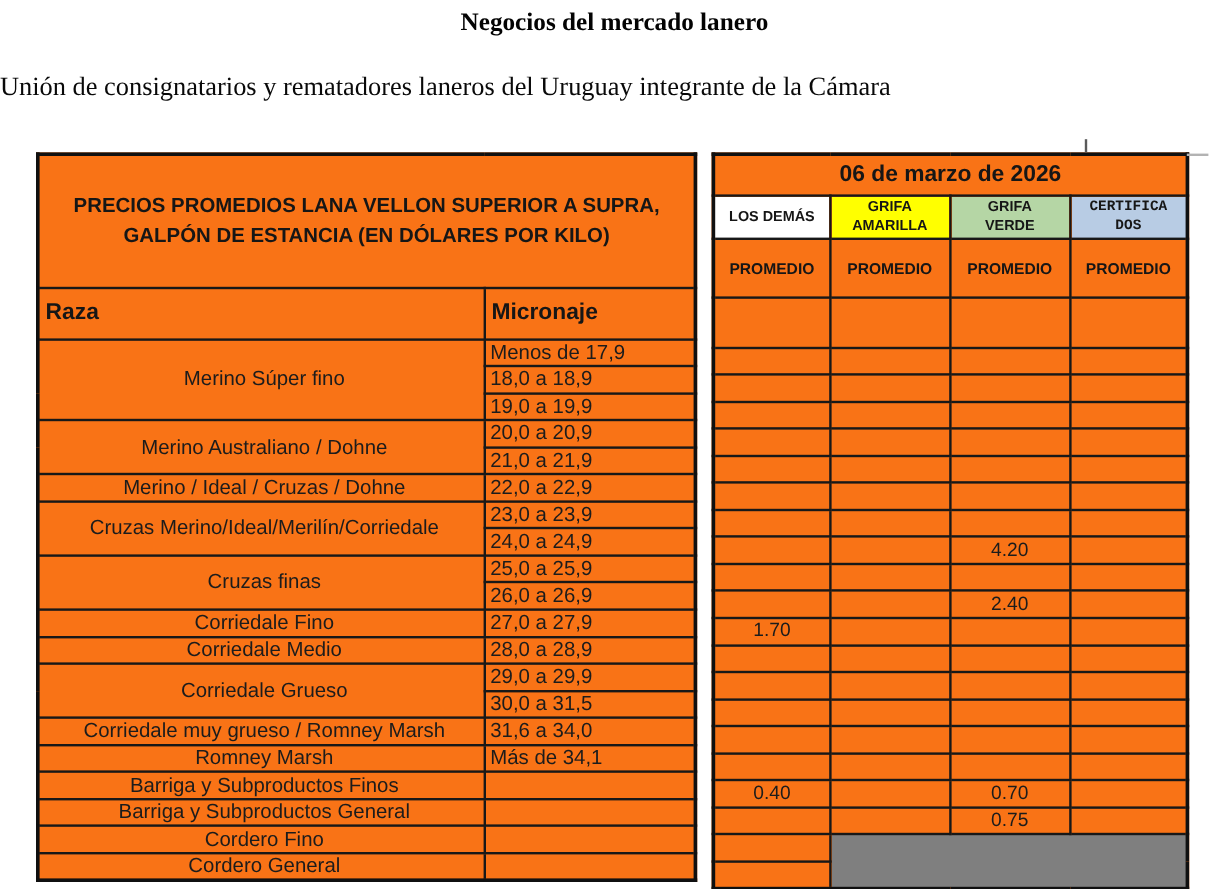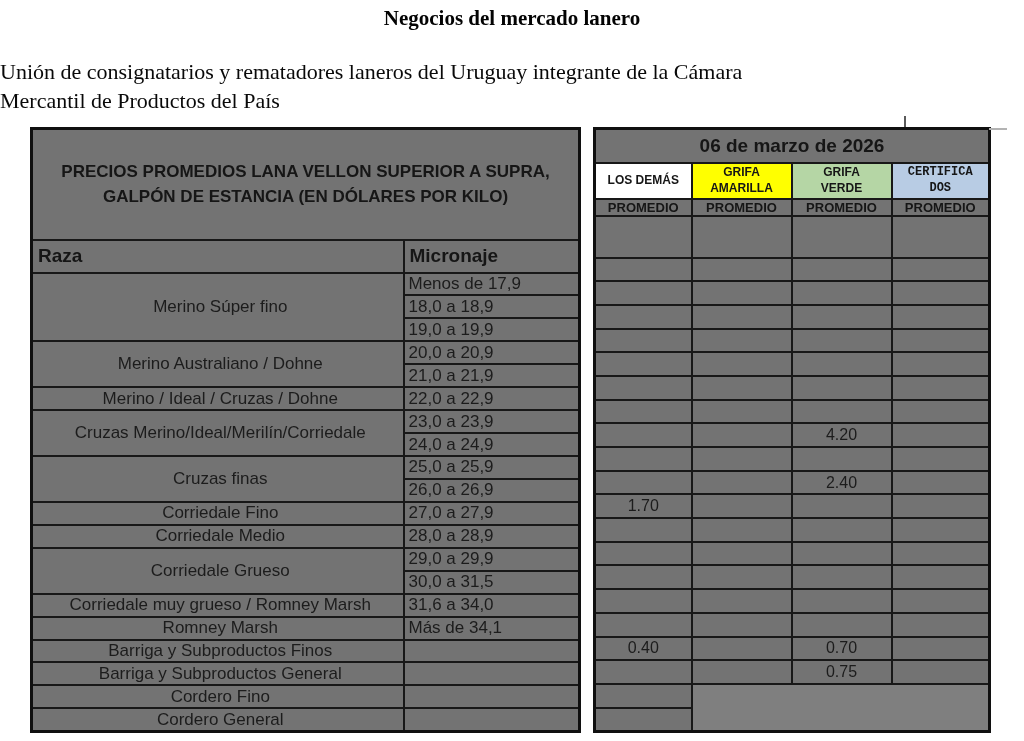--- a/index.html
+++ b/index.html
@@ -8,31 +8,31 @@
     font-family:"Liberation Sans", sans-serif; overflow:hidden;
   }
   .page-title {
     position:absolute; top:6px; left:0; width:100%; text-align:center;
     font-family:"Liberation Serif", serif; font-weight:bold; font-size:21px; color:#030303;
   }
   .subtitle {
     position:absolute; top:57px; left:0; width:100%; text-align:left;
     font-family:"Liberation Serif", serif; font-size:22px; line-height:29px; color:#090909;
   }
-  table { border-collapse:collapse; table-layout:fixed; position:absolute; background:#737373; }
+  table { border-collapse:collapse; table-layout:fixed; position:absolute; background:#f97316; }
   td, th { border:2px solid #181818; padding:0; overflow:hidden; white-space:nowrap; font-weight:normal; }
   #left-table  { left:30px;  top:127px; width:548px; height:606px; border:3px solid #101010; }
   #right-table { left:593px; top:127px; width:395px; height:606px; border:3px solid #101010; }
 
   .lt-title-row  { height:111px; }
-  .lt-header-row { height:33px; }
+  .lt-header-row { height:43px; }
   .data-row      { height:22.55px; }
   .rt-date-row   { height:34px; }
   .rt-grade-row  { height:36px; }
-  .rt-prom-row   { height:17px; }
+  .rt-prom-row   { height:49px; }
   .rt-blank-row  { height:42px; }
 
   .lt-title-cell {
     font-weight:bold; font-size:17px; text-align:center; white-space:normal;
     line-height:1.5; padding:0 14px; color:#161616;
   }
   .lt-col-header { font-weight:bold; font-size:19px; text-align:left; padding-left:5px; color:#161616; }
   .raza-cell   { font-size:17px; padding-left:5px; color:#1c1c1c; vertical-align:middle;text-align:center; }
   .micron-cell { font-size:17px; padding-left:4px; color:#1c1c1c;margin-left:39px; }
   .date-cell   { font-weight:bold; font-size:19px; text-align:center; color:#161616; }
@@ -42,21 +42,20 @@
 
   .artifact-tick { position:absolute; left:904px; top:116px; width:2px; height:11px; background:#5a5a5a; }
   .artifact-line { position:absolute; left:989px; top:128px; width:18px; height:2px; background:#b3b3b3; }
 </style>
 </head>
 <body>
 
 <div class="page-title">Negocios del mercado lanero</div>
 <div class="subtitle">
   <div>Unión de consignatarios y rematadores laneros del Uruguay integrante de la Cámara</div>
-  <div>Mercantil de Productos del País</div>
 </div>
 
 <table id="left-table">
   <colgroup>
       <col style="width:372px">
       <col style="width:176px">
     </colgroup>
   <thead>
     <tr class="lt-title-row">
       <th class="lt-title-cell" colspan="2">PRECIOS PROMEDIOS LANA VELLON SUPERIOR A SUPRA, GALPÓN DE ESTANCIA (EN DÓLARES POR KILO)</th>

